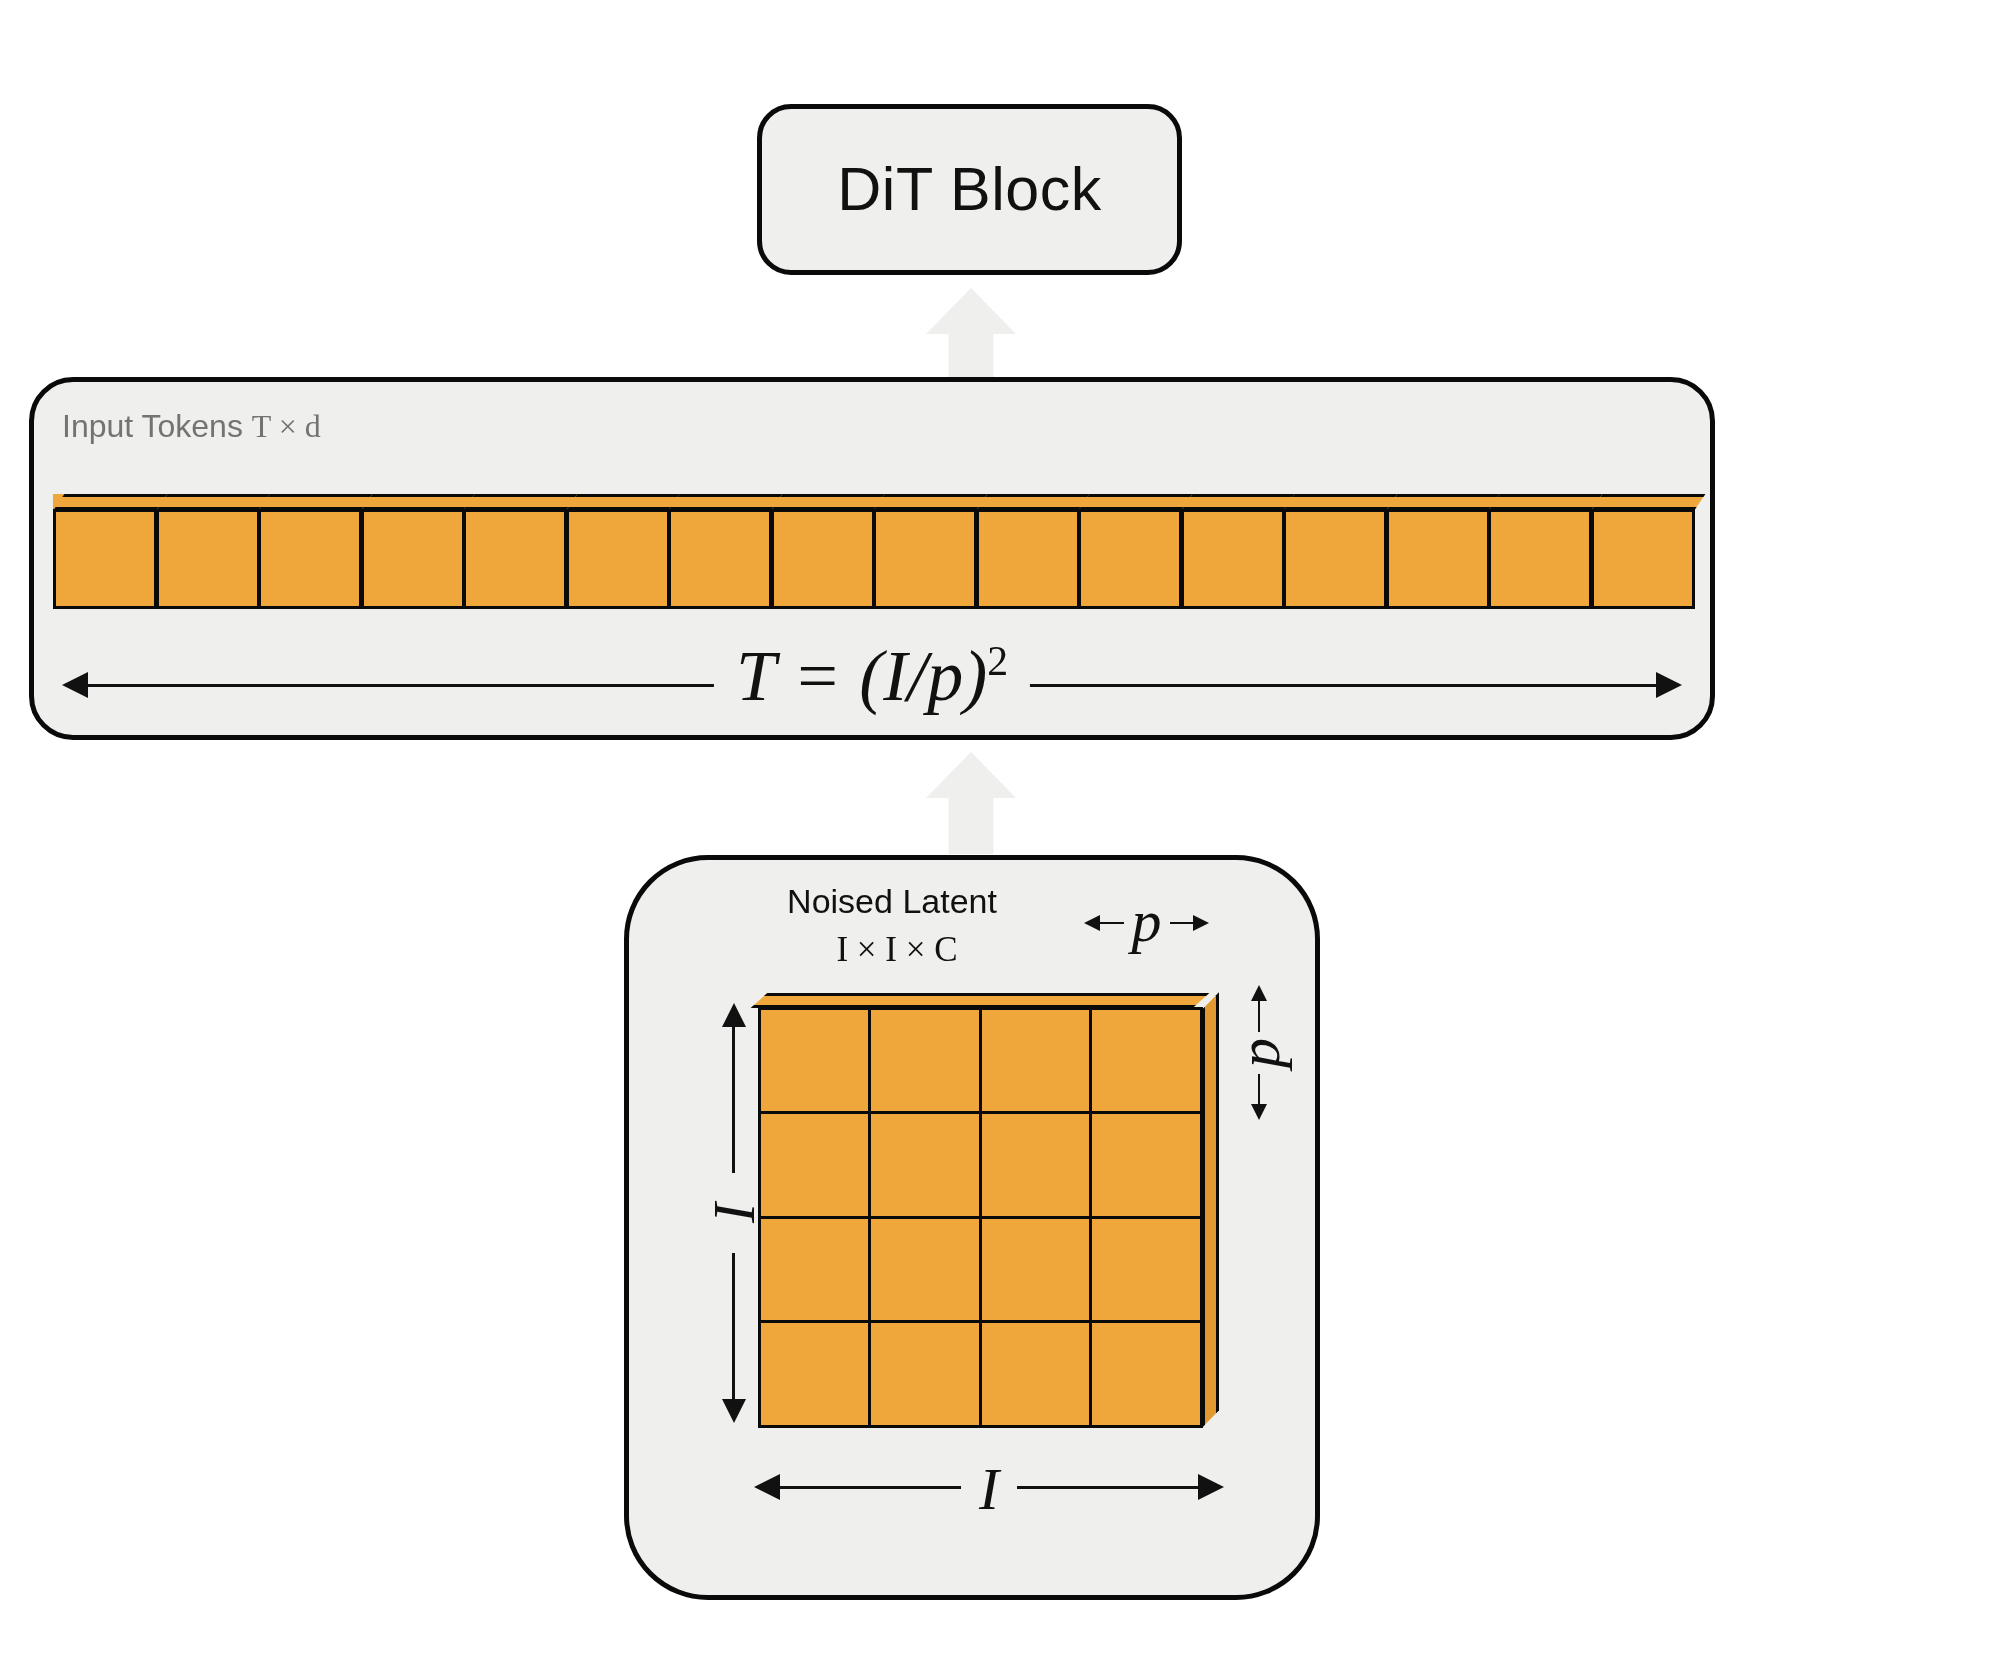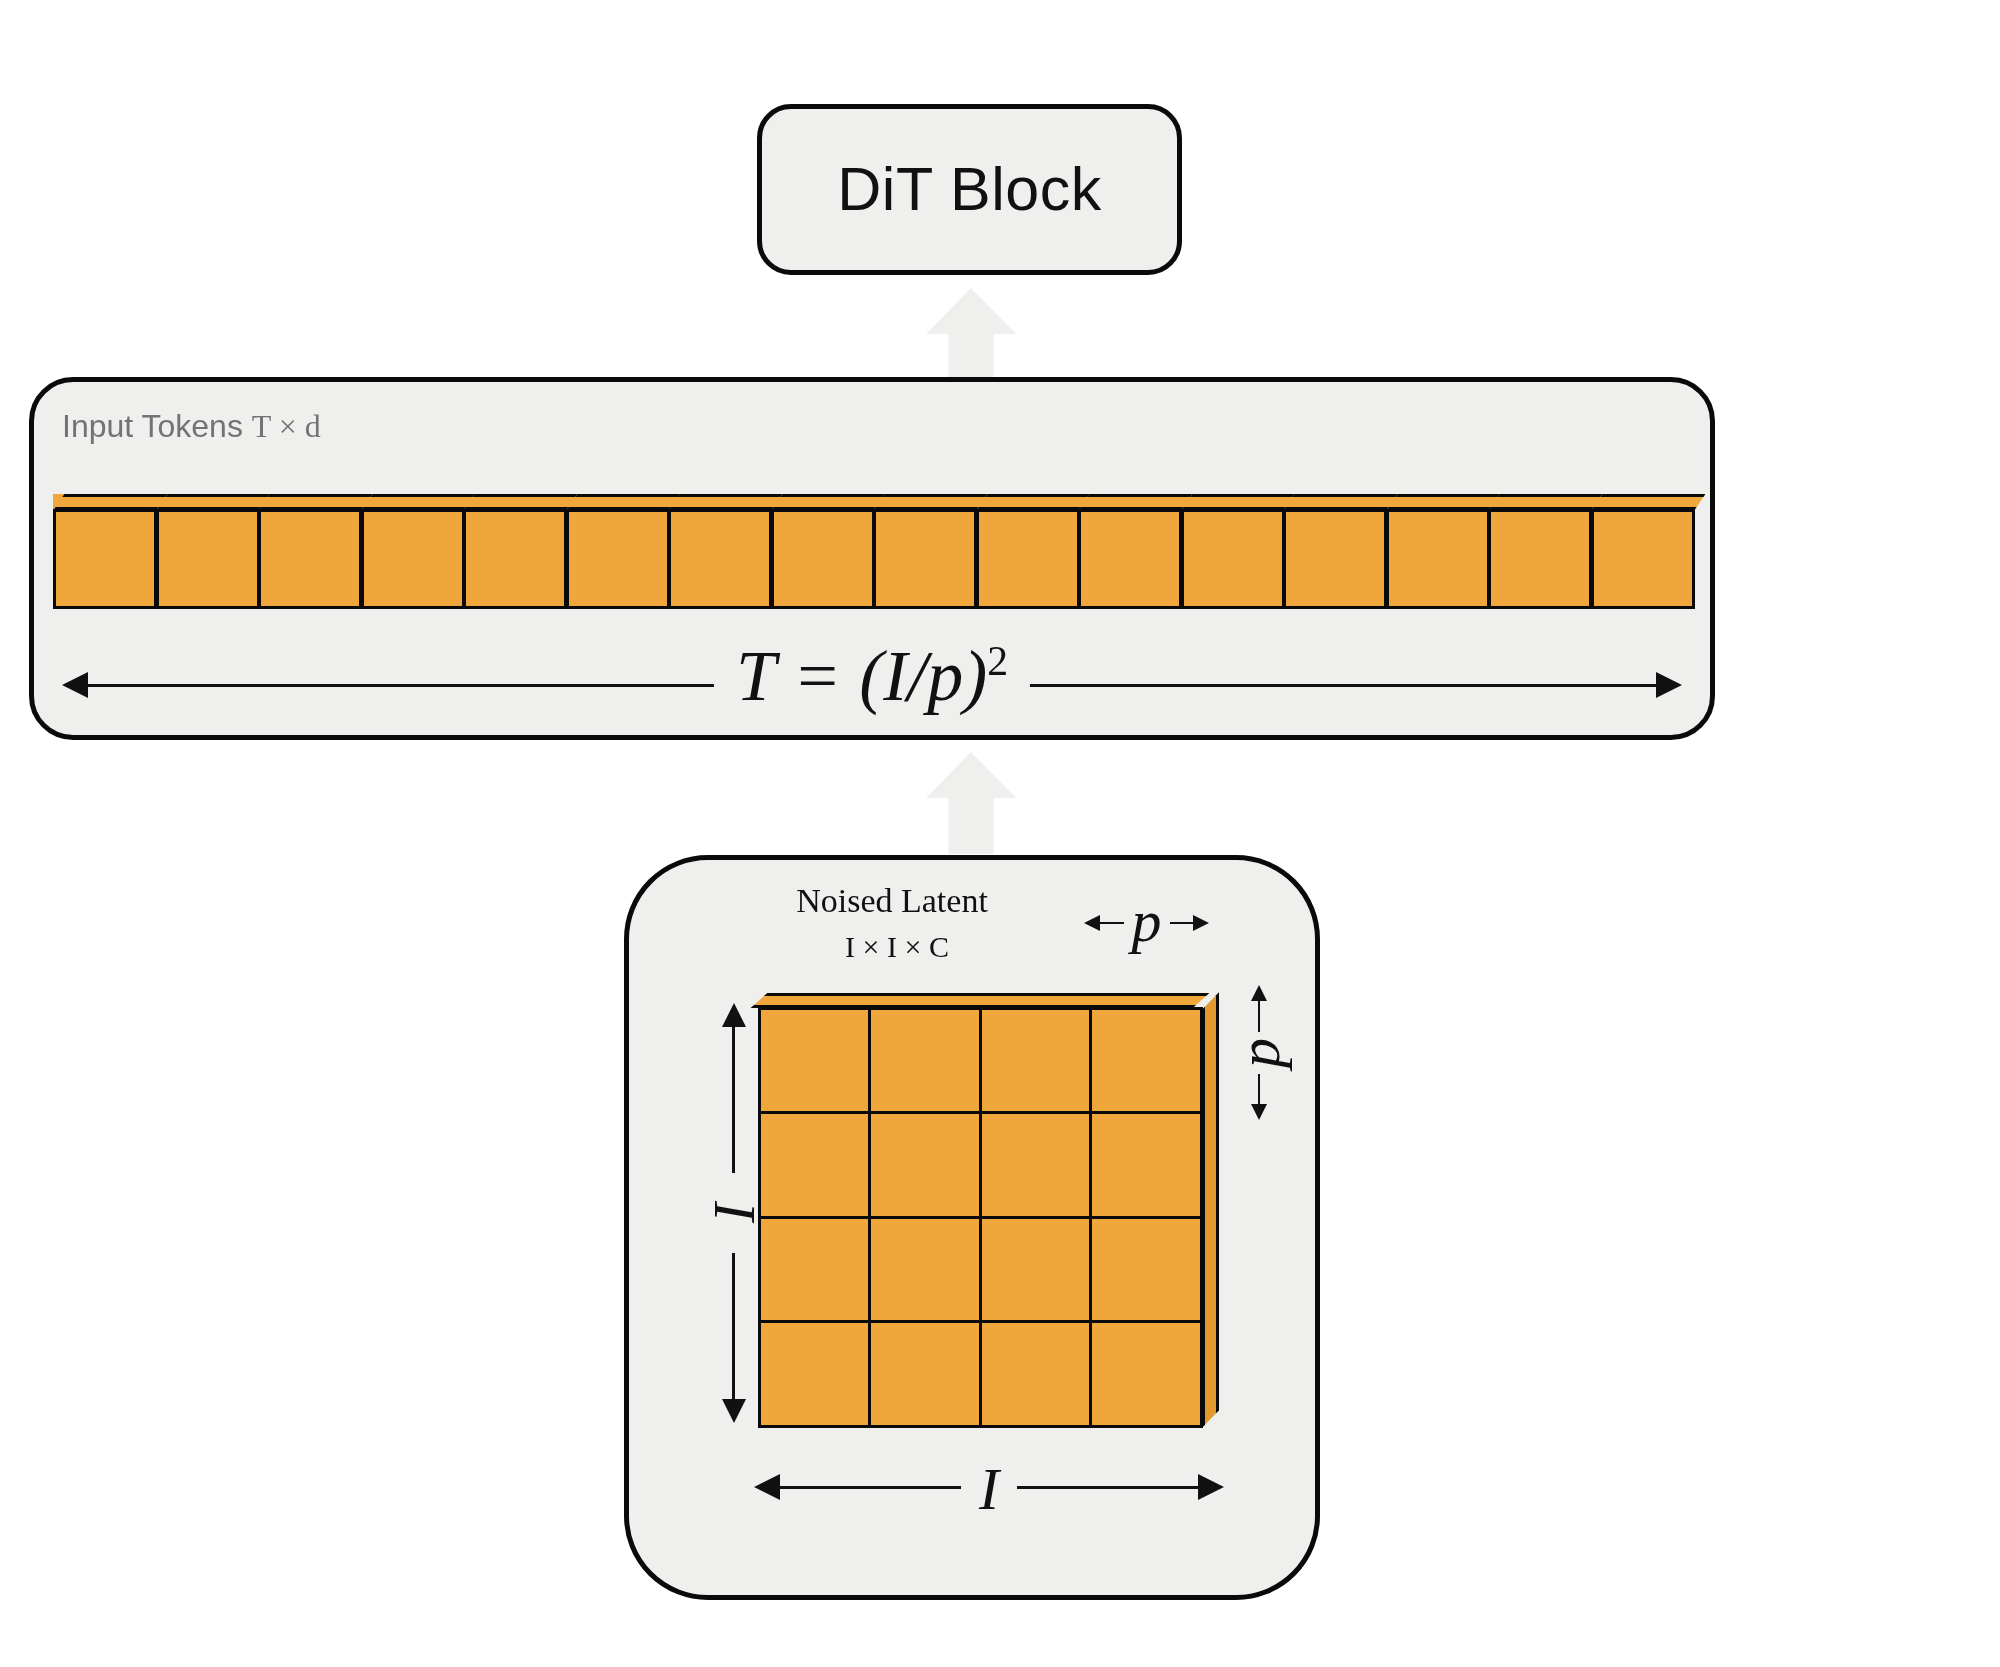--- a/index.html
+++ b/index.html
@@ -208,29 +208,28 @@
   }
   #noised-latent-title {
     position: absolute;
     left: 0;
     right: 0;
     top: 22px;
     text-align: center;
     font-size: 34px;
     color: #111111;
     padding-right: 160px;
-    font-family: Liberation Serif, serif;
   }
   #noised-latent-dims {
     position: absolute;
     left: 0;
     right: 0;
     top: 70px;
     text-align: center;
-    font-size: 30px;
+    font-size: 35px;
     color: #111111;
     padding-right: 150px;
   }
 
   
   #latent-grid {
     position: absolute;
     left: 130px;
     top: 133px;
     width: 460px;

